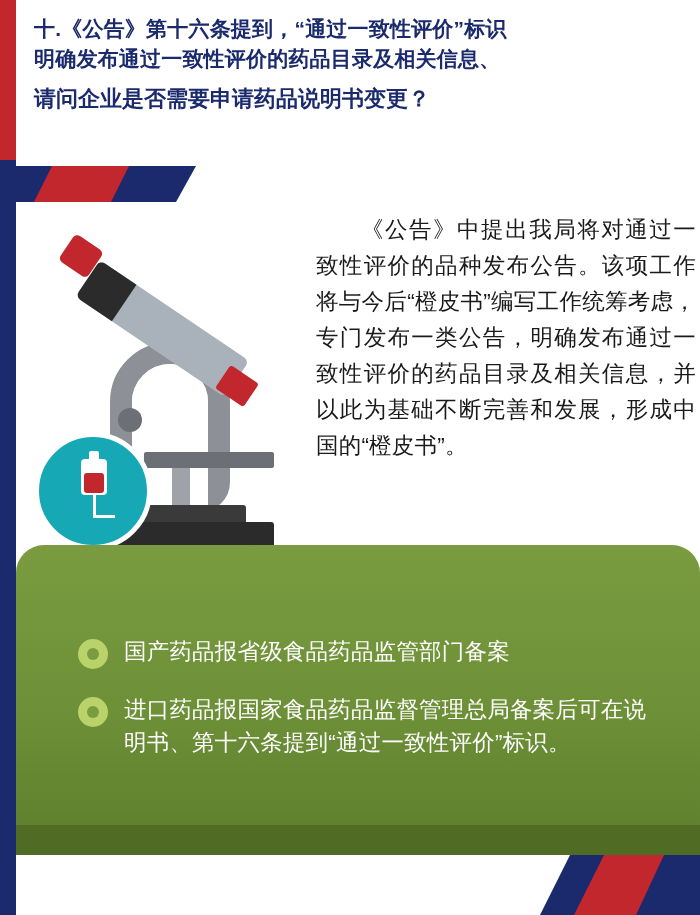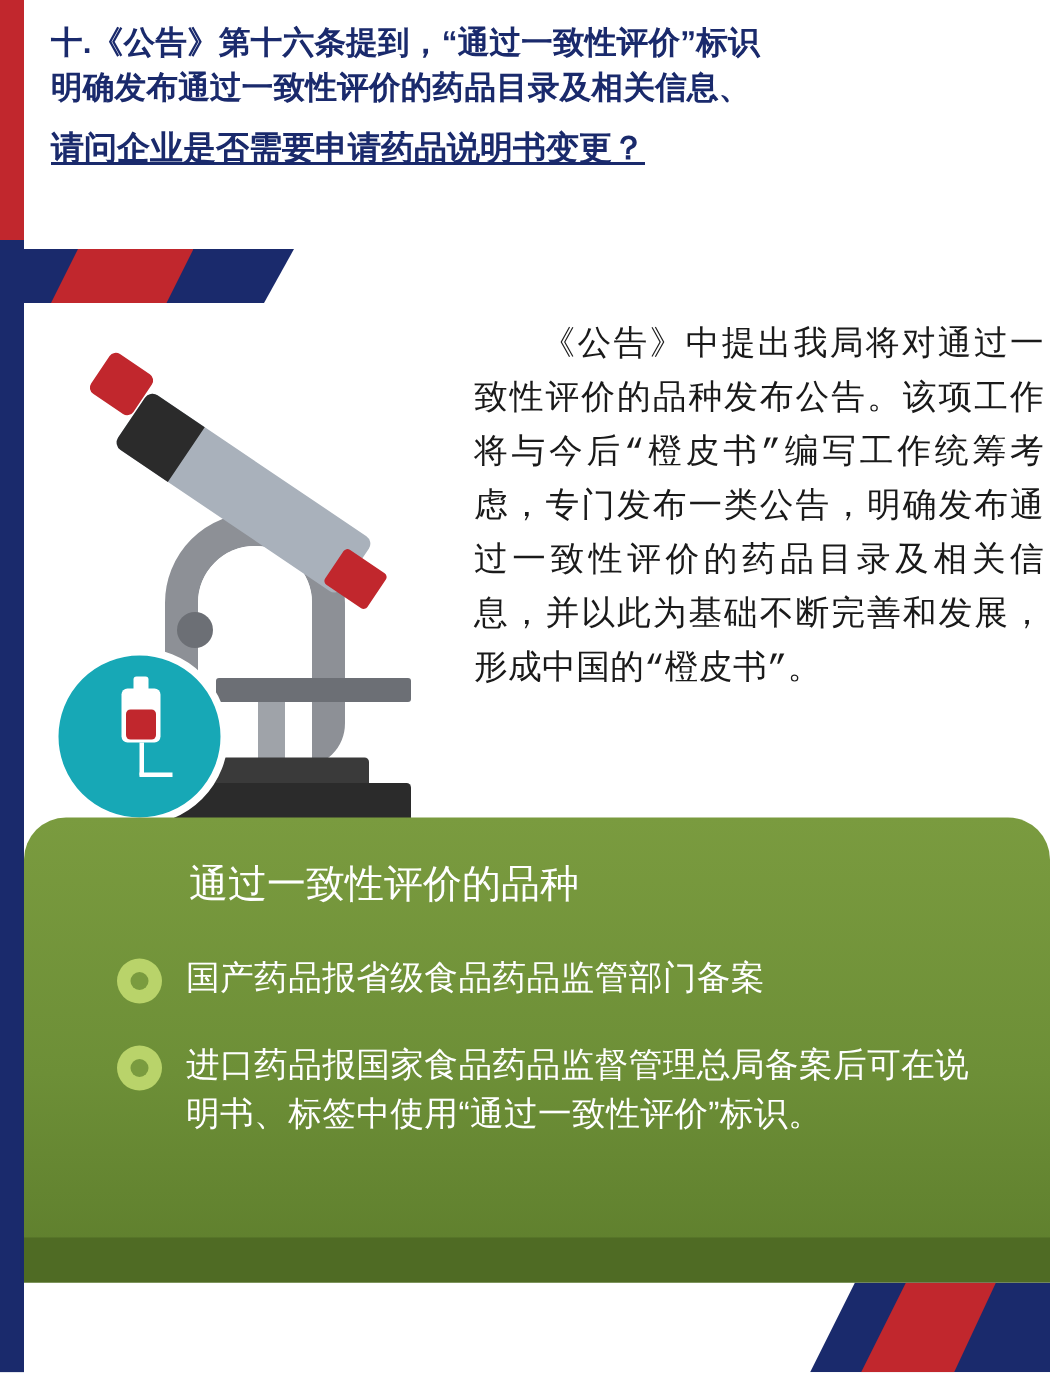--- a/index.html
+++ b/index.html
@@ -55,21 +55,20 @@
     font-size: 21px;
     line-height: 30px;
     letter-spacing: 0.2px;
   }
   .header-q {
     color: #1a2a6c;
     font-weight: bold;
     font-size: 22px;
     line-height: 32px;
     margin-top: 9px;
-    text-decoration: underline;
   }
 
   
   .ribbon {
     position: absolute;
     left: 16px;
     top: 166px;
     width: 180px;
     height: 36px;
   }
@@ -271,21 +270,20 @@
     position: absolute;
     left: 300px;
     top: 10px;
     width: 380px;
     color: #1a1a1a;
     font-size: 22.5px;
     line-height: 36px;
     text-indent: 2em;
     text-align: justify;
     letter-spacing: 0.2px;
-    font-family: Liberation Mono, monospace;
   }
 
   
   .green-panel {
     position: absolute;
     left: 16px;
     top: 545px;
     width: 684px;
     height: 310px;
     background: linear-gradient(180deg, #7a9b3f 0%, #6d8f37 55%, #5d7d2c 100%);
@@ -406,30 +404,29 @@
         <div class="iv-blood"></div>
         <div class="iv-tube"></div>
         <div class="iv-tube2"></div>
       </div>
     </div>
 
     <div class="para">《公告》中提出我局将对通过一致性评价的品种发布公告。该项工作将与今后“橙皮书”编写工作统筹考虑，专门发布一类公告，明确发布通过一致性评价的药品目录及相关信息，并以此为基础不断完善和发展，形成中国的“橙皮书”。</div>
   </div>
 
   <div class="green-panel">
-    <div class="green-title">通过一致性评价的品种</div>
 
     <div class="bullet-row r1">
       <div class="bullet-dot"></div>
       <div class="bullet-text">国产药品报省级食品药品监管部门备案</div>
     </div>
 
     <div class="bullet-row r2">
       <div class="bullet-dot"></div>
-      <div class="bullet-text">进口药品报国家食品药品监督管理总局备案后可在说明书、标签中使用“通过一致性评价”标识。</div>
+      <div class="bullet-text">进口药品报国家食品药品监督管理总局备案后可在说明书、第十六条提到“通过一致性评价”标识。</div>
     </div>
   </div>
   <div class="green-bottom"></div>
 
   <div class="corner">
     <div class="blue"></div>
     <div class="red"></div>
   </div>
 
 </div>

